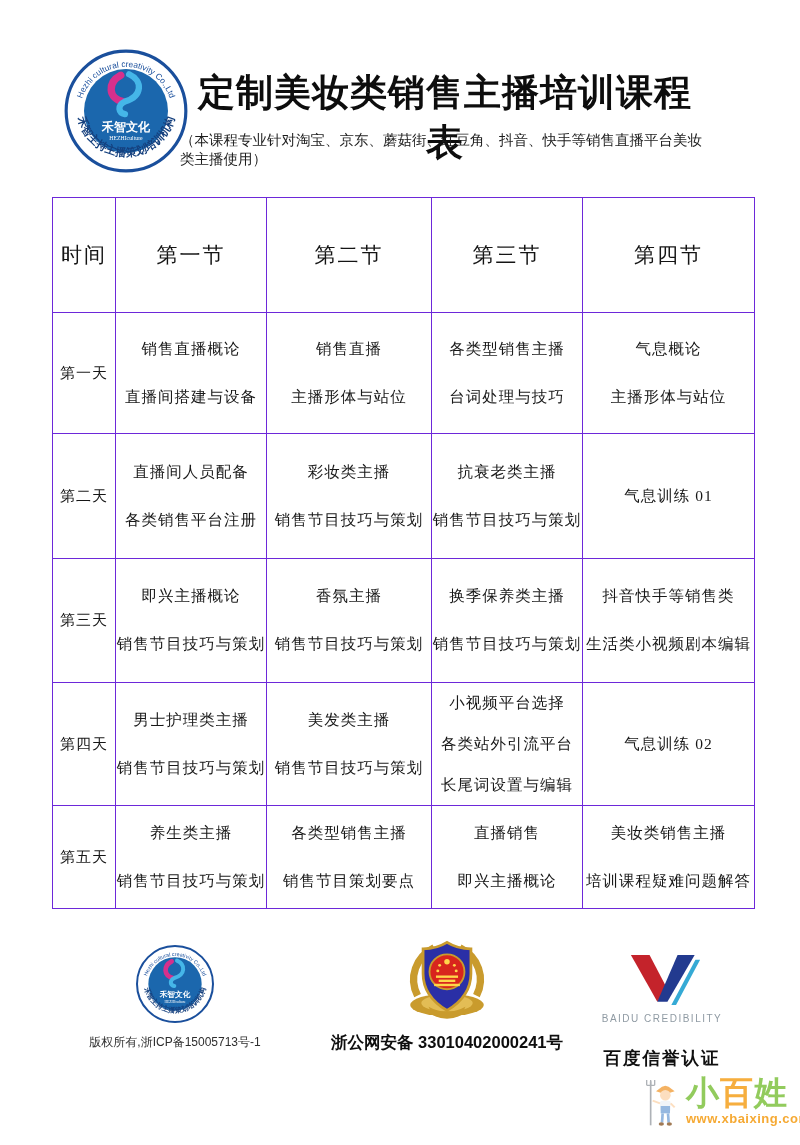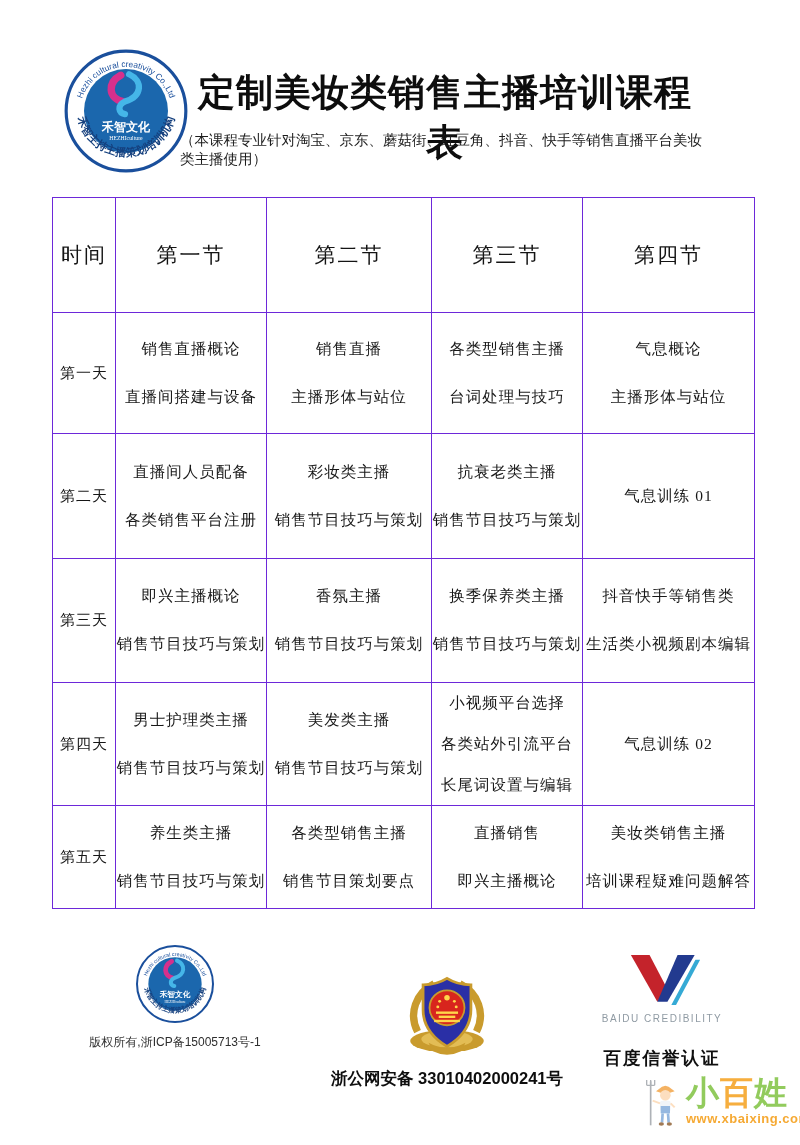--- a/index.html
+++ b/index.html
@@ -26,21 +26,21 @@
   .schedule thead th{font-size:21px;color:#141414;letter-spacing:2px;}
   .schedule .day{font-size:15px;letter-spacing:1px;}
   .cell-lines{display:flex;flex-direction:column;align-items:center;justify-content:center;gap:27px;}
   .cell-lines.tight{gap:20px;}
   .line{font-size:15.5px;color:#181818;letter-spacing:1px;white-space:nowrap;}
 
   
   .foot{position:absolute;text-align:center;}
   .foot-copy{left:55px;top:944px;width:240px;}
   .copy-text{font-family:"Liberation Sans","DejaVu Sans",sans-serif;font-size:12px;color:#2e2e2e;margin-top:6px;}
-  .foot-police{left:327px;top:974px;width:240px;}
+  .foot-police{left:327px;top:938px;width:240px;}
   .police-text{font-family:"Liberation Sans","DejaVu Sans",sans-serif;font-size:16.5px;font-weight:700;
                color:#0e0e0e;margin-top:4px;}
   .foot-baidu{left:572px;top:952px;width:180px;}
   .baidu-cn{font-family:"Liberation Sans","DejaVu Sans",sans-serif;font-size:21px;letter-spacing:4px;margin-top:3px;}
   .baidu-en{font-family:"Liberation Sans","DejaVu Sans",sans-serif;font-size:10px;letter-spacing:1.5px;color:#8f9aa3;margin-top:1px;}
   .baidu-cert{font-family:"Liberation Sans","DejaVu Sans",sans-serif;font-size:17.5px;font-weight:700;color:#0f0f0f;margin-top:22px;letter-spacing:2px;}
 
   
   .watermark{position:absolute;left:644px;top:1076px;display:flex;align-items:flex-start;}
   .wm-text{margin-left:2px;}

